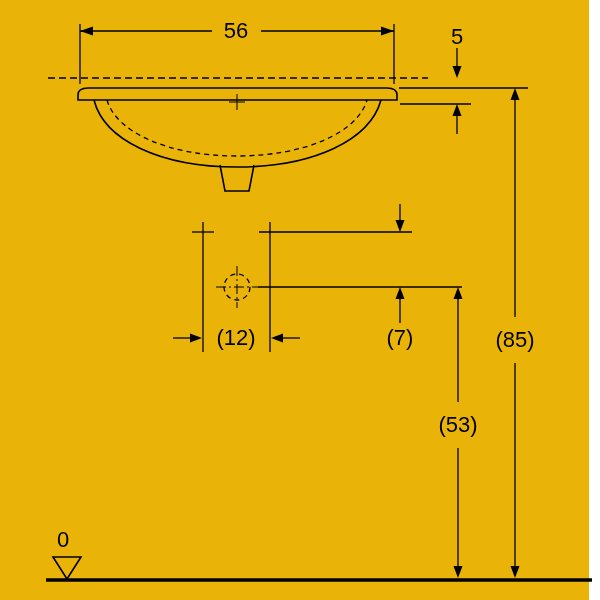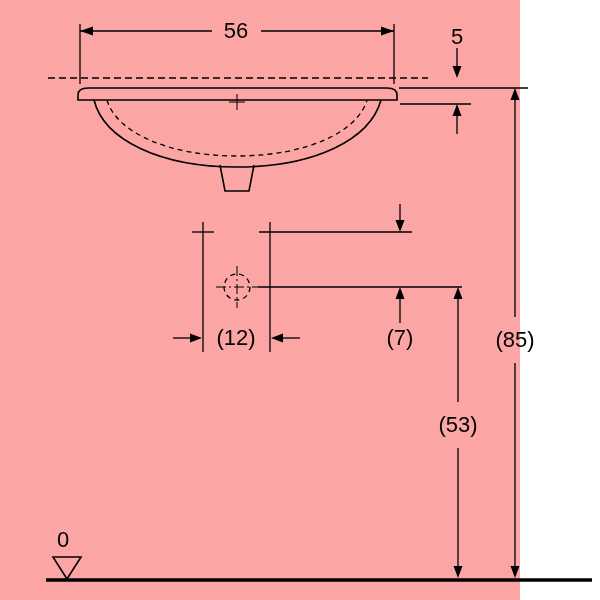--- a/index.html
+++ b/index.html
@@ -4,24 +4,24 @@
 <style>
   html, body {
     margin: 0;
     padding: 0;
     background: #ffffff;
     width: 600px;
     height: 600px;
     overflow: hidden;
   }
   .stage {
-    width: 520px;
+    width: 589px;
     height: 600px;
     position: relative;
-    background: #fca5a5;
+    background: #eab308;
   }
   svg { display: block; }
   .ln      { stroke: #000000; stroke-width: 1.6; fill: none; }
   .thin    { stroke: #000000; stroke-width: 1.3; fill: none; }
   .hair    { stroke: #000000; stroke-width: 1.0; fill: none; }
   .dashed  { stroke-dasharray: 7 4; }
   .dashsm  { stroke-dasharray: 5 4; }
   .dashdot { stroke-dasharray: 10 3 2 3; }
   .arrow   { fill: #000000; stroke: none; }
   .floor   { stroke: #000000; stroke-width: 3.5; fill: none; }

